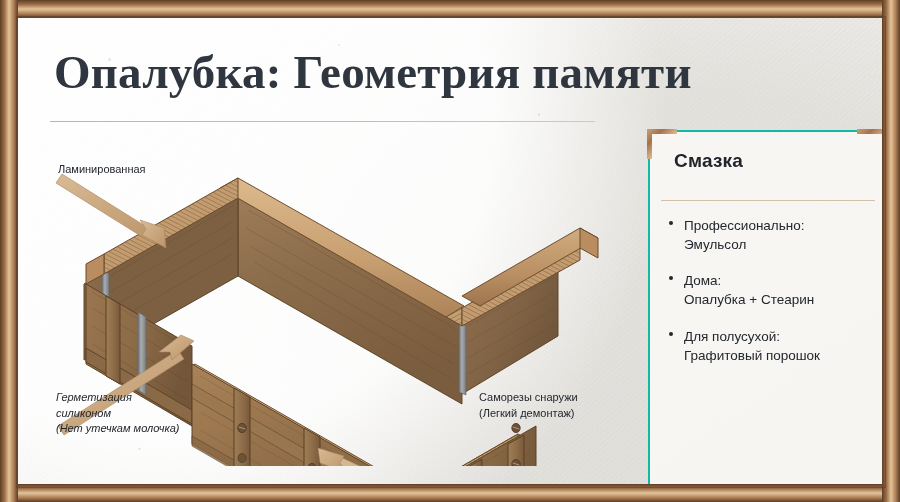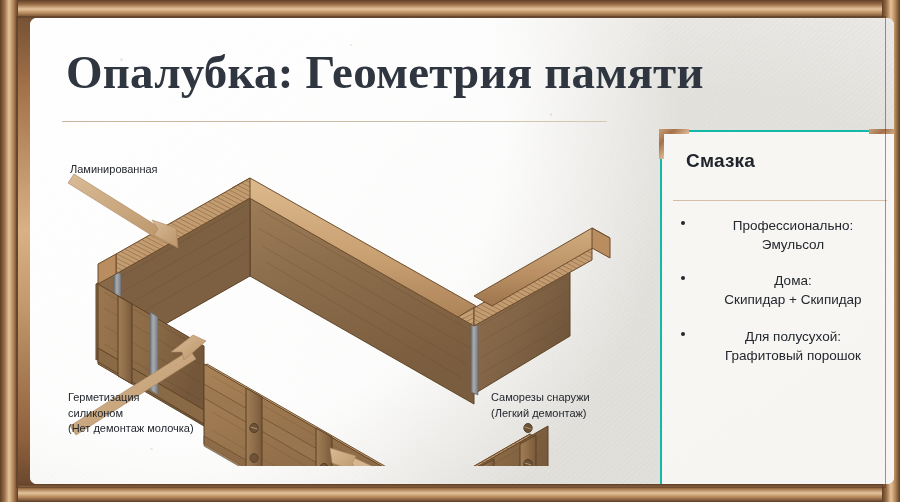--- a/index.html
+++ b/index.html
@@ -27,24 +27,23 @@
   }
   .frame-left{left:0;}
   .frame-right{right:0;}
   .frame-inner-line{
     position:absolute;left:16px;top:16px;width:868px;height:470px;
     border:1px solid rgba(90,60,38,.55);
     pointer-events:none;
   }
   
   #canvas{
-    position:absolute;left:30px;top:18px;width:864px;height:466px;
+    position:absolute;left:18px;top:18px;width:864px;height:466px;
     background:#f2f1ee;
     overflow:hidden;
-    border-radius:7px;
   }
   #canvas::before{
     content:"";position:absolute;inset:0;
     background:
       radial-gradient(circle at 18% 22%, rgba(255,255,255,.9) 0 40%, rgba(0,0,0,0) 62%),
       radial-gradient(circle at 78% 78%, rgba(216,214,208,.55) 0 38%, rgba(0,0,0,0) 64%),
       repeating-linear-gradient(37deg, rgba(0,0,0,.016) 0 1px, rgba(0,0,0,0) 1px 3px),
       repeating-linear-gradient(-41deg, rgba(255,255,255,.30) 0 1px, rgba(0,0,0,0) 1px 4px),
       linear-gradient(145deg,#f6f5f3 0%,#eeedea 55%,#e7e5e1 100%);
     pointer-events:none;
@@ -92,26 +91,26 @@
     margin:0;padding:0;list-style:none;
   }
   #card-list li{
     position:relative;padding-left:16px;margin-bottom:17px;
     font-size:13.5px;line-height:1.42;color:#23272e;
   }
   #card-list li .dot{
     position:absolute;left:1px;top:5px;width:4px;height:4px;border-radius:50%;
     background:#23272e;
   }
-  #card-list li .ln{display:block;white-space:nowrap;text-align:center;}
+  #card-list li .ln{display:block;white-space:nowrap;}
 
   
   .anno{position:absolute;font-size:11px;line-height:1.42;color:#23272e;white-space:nowrap;}
   #anno-plywood{left:40px;top:144px;}
-  #anno-silicone{left:38px;top:372px;}
+  #anno-silicone{left:38px;top:372px;font-style:italic;}
   #anno-screws{left:437px;top:372px;margin-left:24px;}
 
   
   #illus{position:absolute;left:24px;top:118px;width:580px;height:330px;}
   #illus svg{display:block;width:580px;height:330px;}
 </style>
 </head>
 <body>
 
 <div id="slide">
@@ -343,21 +342,21 @@
       </svg>
     </div>
 
     <div class="anno" id="anno-plywood">
       <div>Ламинированная</div>
     </div>
 
     <div class="anno" id="anno-silicone">
       <div>Герметизация</div>
       <div>силиконом</div>
-      <div>(Нет демонтаж молочка)</div>
+      <div>(Нет утечкам молочка)</div>
     </div>
 
     <div class="anno" id="anno-screws">
       <div>Саморезы снаружи</div>
       <div>(Легкий демонтаж)</div>
     </div>
 
     <div id="card">
       <div class="corner c-tl">
           <i class="h"></i>
@@ -381,21 +380,21 @@
 
       <ul id="card-list">
         <li>
           <span class="dot"></span>
           <span class="ln">Профессионально:</span>
           <span class="ln">Эмульсол</span>
         </li>
         <li>
           <span class="dot"></span>
           <span class="ln">Дома:</span>
-          <span class="ln">Скипидар + Скипидар</span>
+          <span class="ln">Опалубка + Стеарин</span>
         </li>
         <li>
           <span class="dot"></span>
           <span class="ln">Для полусухой:</span>
           <span class="ln">Графитовый порошок</span>
         </li>
       </ul>
     </div>
 
   </div>

